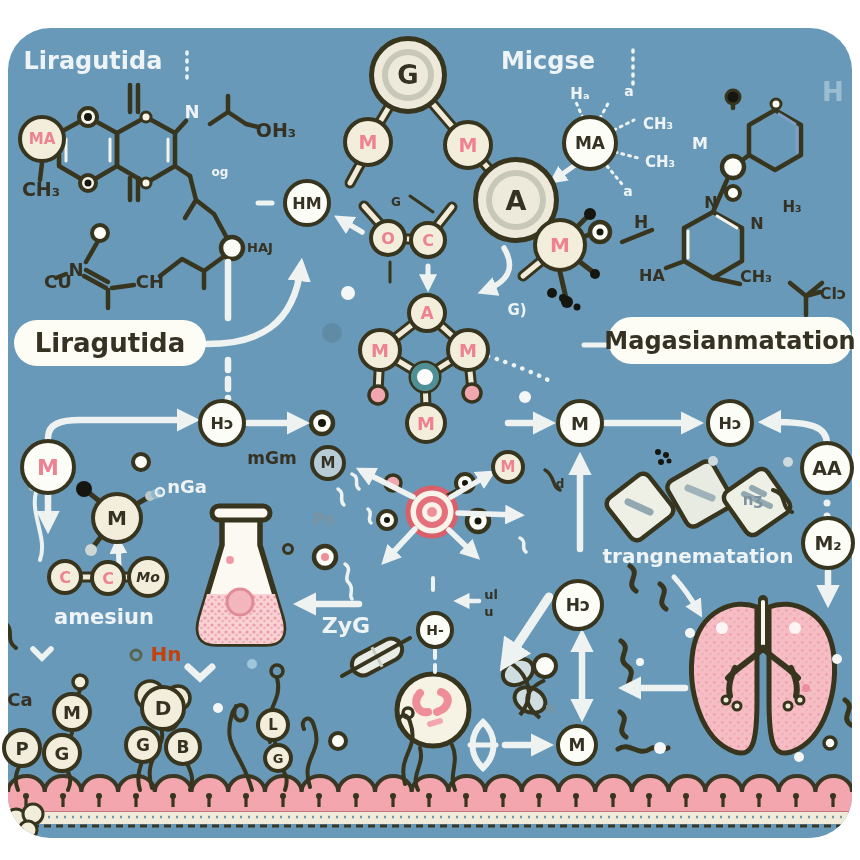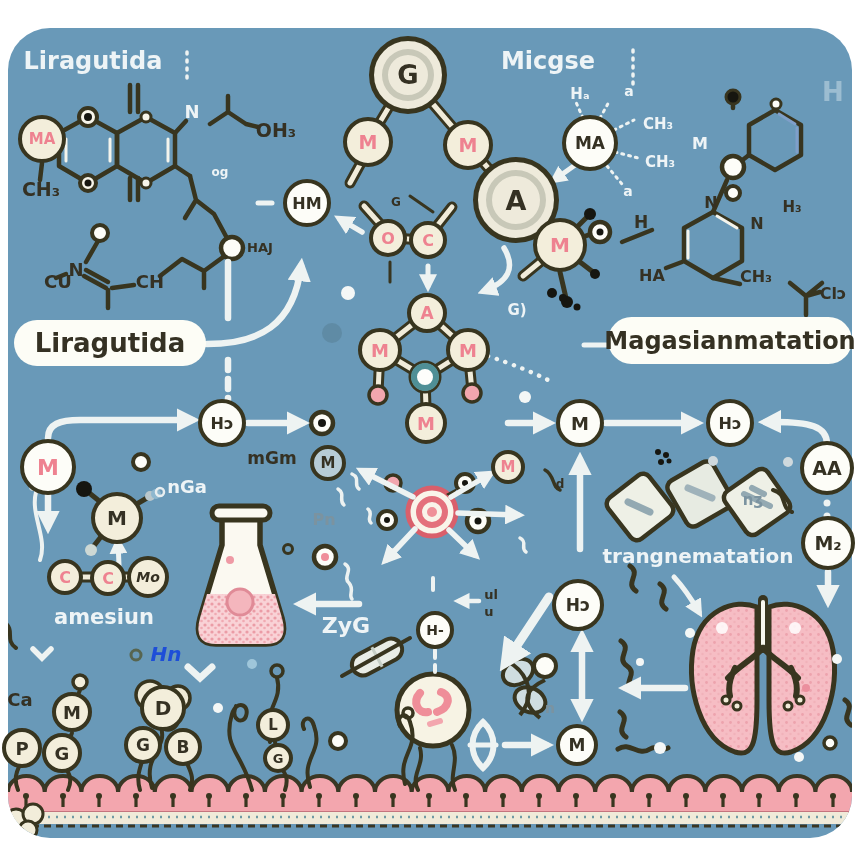--- a/index.html
+++ b/index.html
@@ -4,21 +4,21 @@
 <style>
   html,body{margin:0;padding:0;background:#ffffff;}
   #stage{position:relative;width:860px;height:860px;background:#ffffff;overflow:hidden;
          font-family:"DejaVu Sans","Liberation Sans",sans-serif;}
   #card{position:absolute;left:8px;top:28px;width:844px;height:810px;background:#6999b8;border-radius:42px;}
   svg{position:absolute;left:0;top:0;}
   .lbl{position:absolute;transform:translate(-50%,-50%);font-weight:bold;white-space:nowrap;line-height:1;}
   .w{color:#eef4f6;}
   .d{color:#353123;}
   .gray{color:#7b93a0;}
-  .gyg{color:#1d4ed8;font-style:italic;}
+  .gyg{color:#c2410c;}
   .faint{color:rgba(238,246,249,0.38);}
   .node{position:absolute;transform:translate(-50%,-50%);border-radius:50%;display:flex;align-items:center;
         justify-content:center;font-weight:bold;box-sizing:border-box;}
   .cream{background:#f3eedb;border:4px solid #38351f;}
   .whiteb{background:#fdfdf8;border:4px solid #38351f;}
   .mdark{background:#b7ccd6;border:4px solid #38351f;}
   .ringed{background:#eeeadb;border:5px solid #38351f;box-shadow:inset 0 0 0 8px #eeeadb,inset 0 0 0 14px #c8c8b8;}
   .pinkl{color:#ee8290;}
   .darkl{color:#353123;}
   .pill{position:absolute;background:#fdfdf6;border-radius:28px;display:flex;align-items:center;

